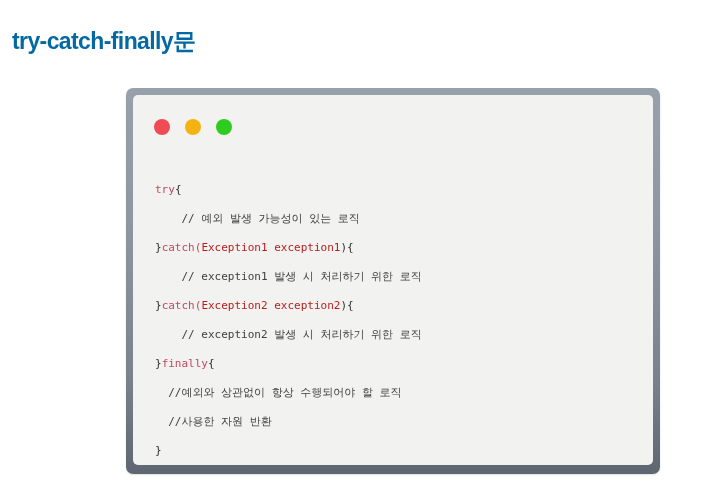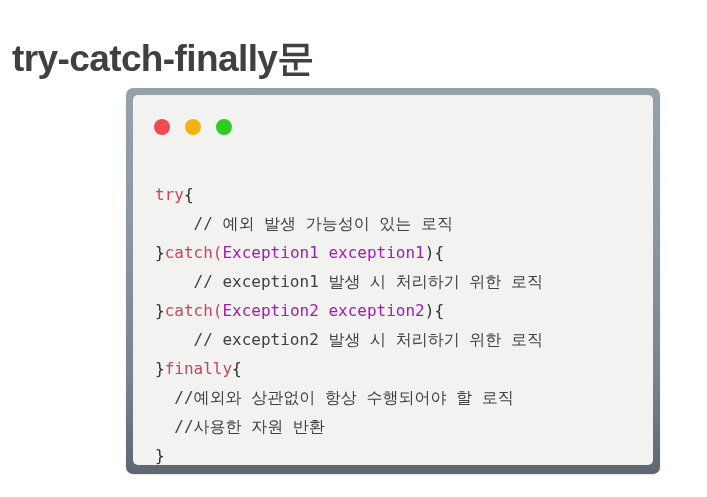--- a/index.html
+++ b/index.html
@@ -13,23 +13,23 @@
     overflow: hidden;
     font-family: "Liberation Sans", "DejaVu Sans", sans-serif;
     position: relative;
   }
 
   
   #slide-title {
     position: absolute;
     left: 12px;
     top: 14px;
-    font-size: 37px;
+    font-size: 23px;
     font-weight: bold;
-    color: #404040;
+    color: #0369a1;
     letter-spacing: -0.6px;
     white-space: nowrap;
     line-height: 1.1;
   }
 
   
   #code-window {
     position: absolute;
     left: 126px;
     top: 88px;
@@ -66,32 +66,32 @@
     display: block;
   }
 
   
   #code-body {
     position: absolute;
     left: 22px;
     top: 69px;
     right: 8px;
     font-family: "DejaVu Sans Mono", "Liberation Mono", monospace;
-    font-size: 16px;
+    font-size: 11px;
     line-height: 29px;
     white-space: pre;
     color: #3c3c3c;
   }
   .code-line { white-space: pre; }
 
   .tok-kw      { color: #c3485f; }
   .tok-punct   { color: #2f2f2f; }
   .tok-paren   { color: #c3485f; }
   .tok-paren-d { color: #2f2f2f; }
-  .tok-type    { color: #a21caf; }
+  .tok-type    { color: #b91c1c; }
   .tok-comment { color: #404040; }
 </style>
 </head>
 <body>
 
 <h1 id="slide-title">try-catch-finally문</h1>
 
 <div id="code-window">
 
   <div id="code-window-surface">

